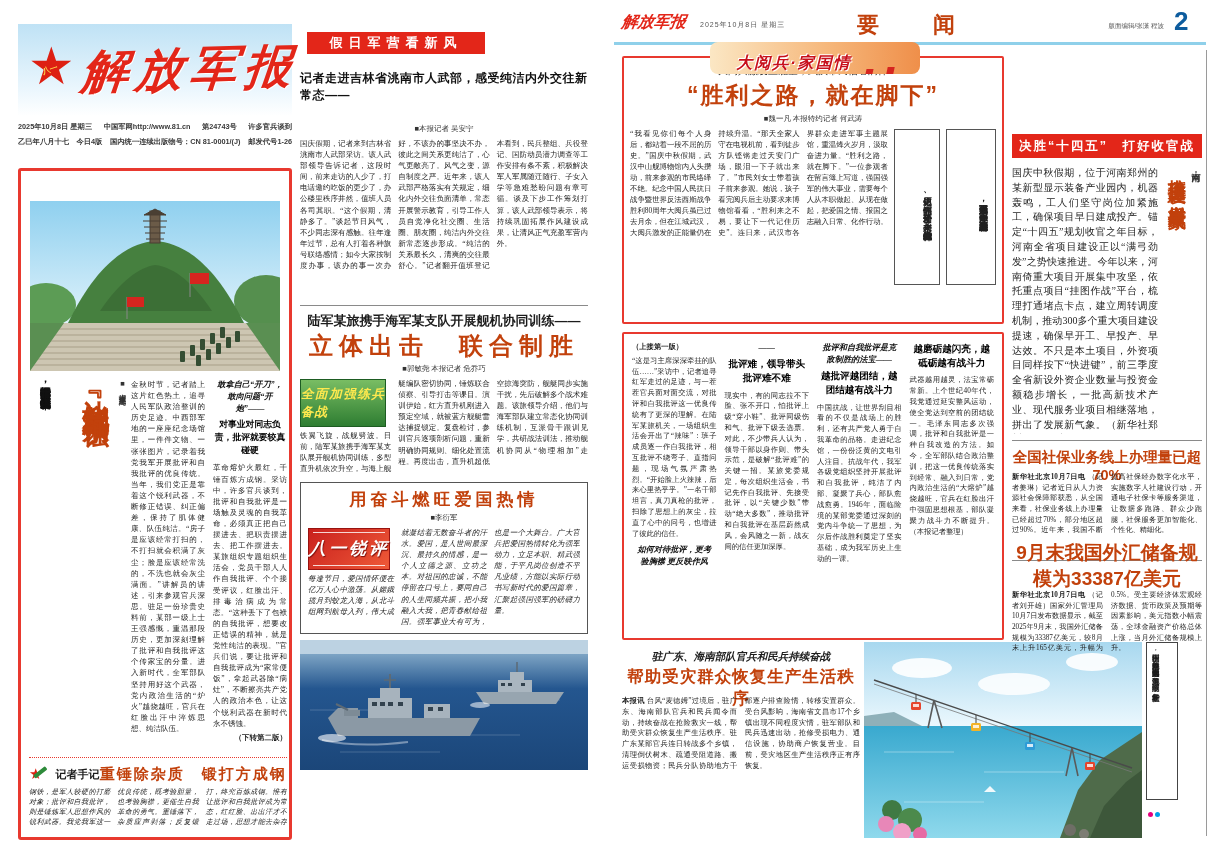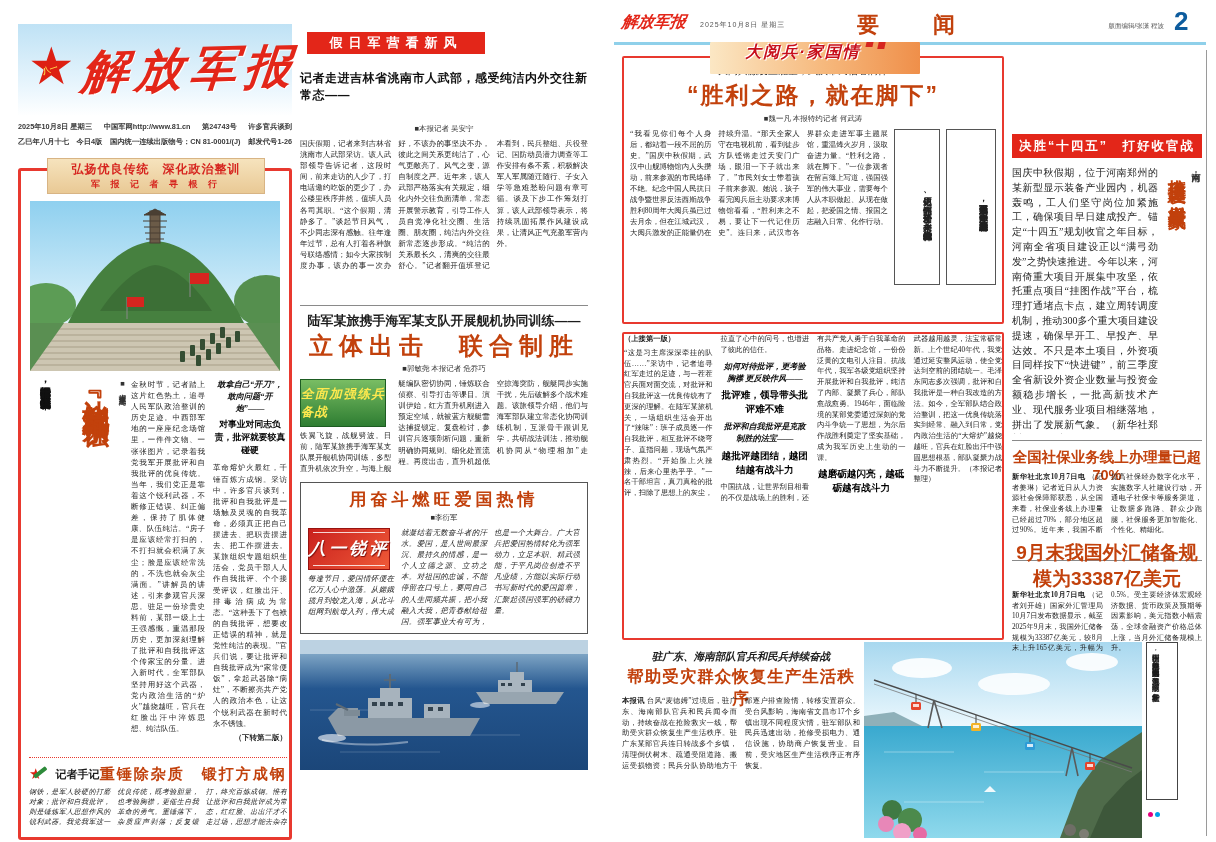--- a/index.html
+++ b/index.html
@@ -38,21 +38,21 @@
   .redbox{border:3px solid #e8392f;border-radius:3px;background:#fff}
   .redbox2{border:2px solid #e8392f;border-radius:2px;background:#fff}
   .label-red{background:#e32619;color:#fff;font-weight:700;font-size:13px;
       letter-spacing:6px;display:flex;align-items:center;justify-content:center}
   .ban-tan{background:linear-gradient(#f6e3bd,#e9c995);border:1px solid #d8b484;
       display:flex;flex-direction:column;align-items:center;justify-content:center}
   .ban-green{background:linear-gradient(#79bd63,#2e7d32);border:1px solid #1d5c22;
       color:#ffe94e;font-weight:700;font-style:italic;font-size:12.5px;
       display:flex;align-items:center;justify-content:center;letter-spacing:1px}
   .ban-parade{background:linear-gradient(90deg,#fbe7c4,#f6b87c 55%,#ef8f4a);
-      border-radius:1px;display:flex;align-items:flex-start;justify-content:center;gap:5px}
+      border-radius:8px;display:flex;align-items:flex-end;justify-content:center;gap:14px}
   .ban-parade span.txt{color:#c8101c;font-weight:700;font-style:italic;font-size:16px;
       letter-spacing:2px;text-shadow:1px 1px 0 #fff,-1px -1px 0 #fff}
   .flagdeco{width:7px;height:5px;background:#d6251f;display:inline-block;transform:skewX(-12deg)}
   .ban-ruiping{background:linear-gradient(135deg,#c9201d,#ef5a38);border:1px solid #981310;
       position:relative;display:flex;align-items:center;justify-content:center}
   .ban-ruiping:before,.ban-ruiping:after{content:"";position:absolute;left:4px;right:4px;height:1px;background:rgba(255,255,255,.8)}
   .ban-ruiping:before{top:3px}.ban-ruiping:after{bottom:3px}
   .ban-ruiping .txt{color:#fff;font-weight:700;font-style:italic;font-size:17px;
       letter-spacing:3px;transform:skewX(-6deg);text-shadow:1px 1px 1px #7a0c08}
   .quotebox{border:1px solid #555;padding:4px 3px;writing-mode:vertical-rl;
@@ -86,24 +86,20 @@
       <span>第24743号</span>
       <span>许多官兵谈到</span>
     </div>
     <div class="abs inforow" style="left:8px;top:137px;width:274px">
       <span>乙巳年八月十七　今日4版</span>
       <span>国内统一连续出版物号：CN 81-0001/(J)</span>
       <span>邮发代号1-26</span>
     </div>
 
     <div class="abs redbox" style="left:8px;top:168px;width:274px;height:672px">
-      <div class="abs ban-tan" style="left:26px;top:-13px;width:218px;height:36px;z-index:2">
-        <div class="red" style="font-size:12px;font-weight:700;letter-spacing:1px">弘扬优良传统　深化政治整训</div>
-        <div class="red" style="font-size:9px;font-weight:700;letter-spacing:4px">军 报 记 者 寻 根 行</div>
-      </div>
 
       <div class="abs" style="left:9px;top:30px;width:250px;height:170px">
         <svg width="100%" height="100%" viewBox="0 0 250 170" preserveAspectRatio="none">
           <defs>
             <linearGradient id="skyg" x1="0" y1="0" x2="0" y2="1">
               <stop offset="0" stop-color="#8fd0ef"></stop>
                 <stop offset="1" stop-color="#dff2fb"></stop>
             </linearGradient>
           </defs>
           <rect width="250" height="122" fill="url(#skyg)"></rect>
@@ -274,26 +270,27 @@
       <div class="ctr" style="font-weight:400;font-size:10px">大阅兵激发正能量，武汉市民信心满怀——</div>
       <div class="h-sans ctr" style="font-size:23px;letter-spacing:2px;margin-top:2px">“胜利之路，就在脚下”</div>
       <div class="byline ctr" style="margin:3px 0 5px">■魏一凡 本报特约记者 何武涛</div>
       <div style="display:flex;gap:6px;height:156px">
         <div class="bt c3 ov" style="flex:1;font-size:7.4px">“我看见你们每个人身后，都站着一段不屈的历史。”国庆中秋假期，武汉中山舰博物馆内人头攒动，前来参观的市民络绎不绝。纪念中国人民抗日战争暨世界反法西斯战争胜利80周年大阅兵虽已过去月余，但在江城武汉，大阅兵激发的正能量仍在持续升温。“那天全家人守在电视机前，看到徒步方队铿锵走过天安门广场，眼泪一下子就出来了。”市民刘女士带着孩子前来参观。她说，孩子看完阅兵后主动要求来博物馆看看，“胜利来之不易，要让下一代记住历史”。连日来，武汉市各界群众走进军事主题展馆，重温烽火岁月，汲取奋进力量。“胜利之路，就在脚下。”一位参观者在留言簿上写道，强国强军的伟大事业，需要每个人从本职做起、从现在做起，把爱国之情、报国之志融入日常、化作行动。</div>
         <div class="quotebox" style="width:46px">铭记历史、缅怀先烈，珍爱和平、开创未来，让伟大抗战精神代代相传</div>
         <div class="quotebox" style="width:50px">强国必须强军，军强才能国安，胜利之路就在每个人的脚下</div>
       </div>
     </div>
 
-    <div class="abs redbox2" style="left:8px;top:332px;width:382px;height:308px;padding:0">
+    <div class="abs redbox2" style="left:8px;top:332px;width:382px;height:308px;padding:8px">
       <div class="bt c4 ov" style="height:100%;font-size:7.3px">
         <p><b>（上接第一版）</b></p>
         <p>“这是习主席深深牵挂的队伍……”采访中，记者追寻红军走过的足迹，与一茬茬官兵面对面交流，对批评和自我批评这一优良传统有了更深的理解。在陆军某旅机关，一场组织生活会开出了“辣味”：班子成员逐一作自我批评，相互批评不绕弯子、直指问题，现场气氛严肃热烈。“开始脸上火辣辣，后来心里热乎乎。”一名干部坦言，真刀真枪的批评，扫除了思想上的灰尘，拉直了心中的问号，也增进了彼此的信任。</p>
         <div class="subI">如何对待批评，更考验胸襟 更反映作风——</div>
         <div class="subB">批评难，领导带头批评难不难</div>
+        <p>现实中，有的同志拉不下脸、张不开口，怕批评上级“穿小鞋”、批评同级伤和气、批评下级丢选票。对此，不少带兵人认为，领导干部以身作则、带头示范，是破解“批评难”的关键一招。某旅党委规定，每次组织生活会，书记先作自我批评、先接受批评，以“关键少数”带动“绝大多数”，推动批评和自我批评在基层蔚然成风，会风随之一新，战友间的信任更加深厚。</p>
         <div class="subI">批评和自我批评是克敌制胜的法宝——</div>
         <div class="subB">越批评越团结，越团结越有战斗力</div>
         <p>中国抗战，让世界刮目相看的不仅是战场上的胜利，还有共产党人勇于自我革命的品格。走进纪念馆，一份份泛黄的文电引人注目。抗战年代，我军各级党组织坚持开展批评和自我批评，纯洁了内部、凝聚了兵心，部队愈战愈勇。1946年，面临险境的某部党委通过深刻的党内斗争统一了思想，为尔后作战胜利奠定了坚实基础，成为我军历史上生动的一课。</p>
         <div class="subB">越磨砺越闪亮，越砥砺越有战斗力</div>
         <p>武器越用越灵，法宝常砺常新。上个世纪40年代，我党通过延安整风运动，使全党达到空前的团结统一。毛泽东同志多次强调，批评和自我批评是一种自我改造的方法。如今，全军部队结合政治整训，把这一优良传统落实到经常、融入到日常，党内政治生活的“大熔炉”越烧越旺，官兵在红脸出汗中强固思想根基，部队凝聚力战斗力不断提升。（本报记者整理）</p>
       </div>
     </div>
 
     <div class="abs ctr" style="left:8px;top:650px;width:238px;font-weight:700;font-style:italic;font-size:10.5px;font-family:'Liberation Serif',serif">驻广东、海南部队官兵和民兵持续奋战</div>
     <div class="abs h-sans ctr" style="left:8px;top:666px;width:238px;font-size:16.5px;letter-spacing:1px">帮助受灾群众恢复生产生活秩序</div>

